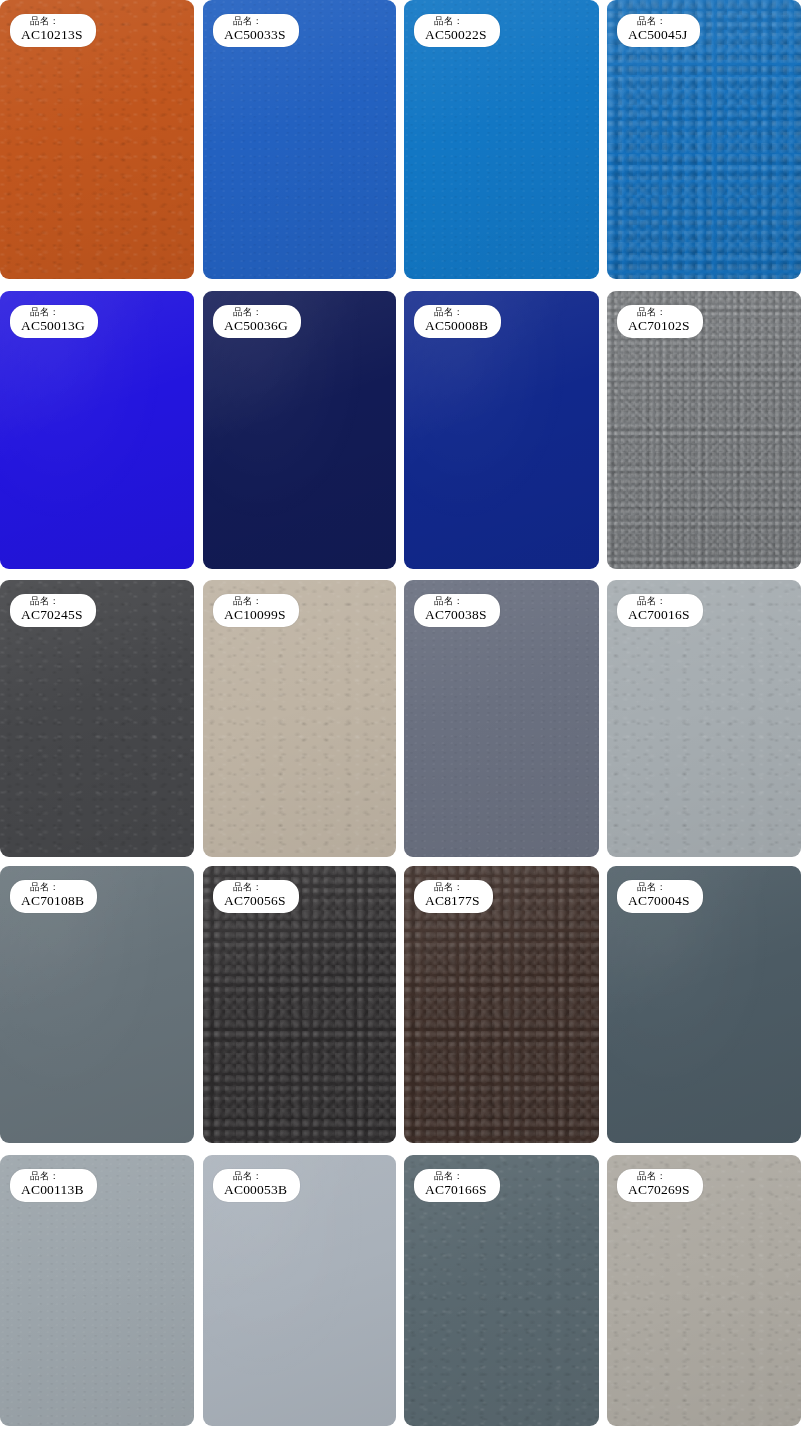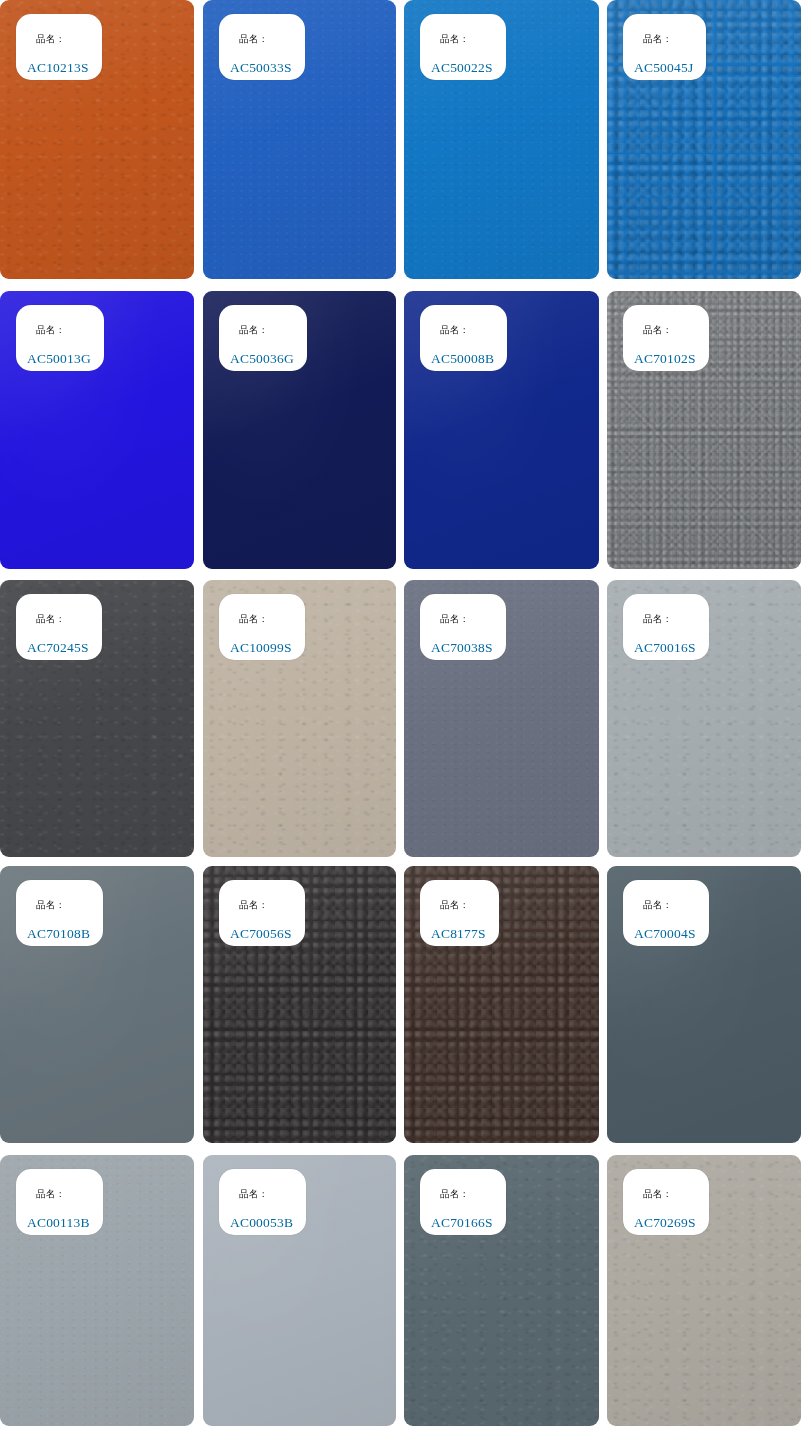--- a/index.html
+++ b/index.html
@@ -89,44 +89,44 @@
     position: absolute;
     inset: 0;
     pointer-events: none;
     background:
       linear-gradient(160deg, rgba(255,255,255,.07) 0%, rgba(255,255,255,0) 45%,
                       rgba(0,0,0,.05) 100%);
   }
 
   .label {
     position: absolute;
-    left: 16px;
+    left: 10px;
     top: 14px;
     background: #ffffff;
     border-radius: 15px;
-    padding: 21px 13px 5px 11px;
+    padding: 3px 13px 5px 11px;
     line-height: 1.05;
     box-shadow: 0 0 1px rgba(0,0,0,.25);
     white-space: nowrap;
   }
 
   .label .title {
     display: block;
     font-size: 9.5px;
     color: #111111;
     letter-spacing: .3px;
     padding-left: 9px;
   }
 
   .label .code {
     display: block;
     font-size: 13.5px;
-    color: #0369a1;
+    color: #000000;
     letter-spacing: .2px;
-    margin-top: 16px;
+    margin-top: 1px;
   }
 </style>
 </head>
 <body>
 
 <div id="swatch-grid">
     <div class="swatch tex-leather" style="left: 0px; top: 0px; width: 194px; height: 279px; background-color: rgb(193, 86, 30);">
       <div class="grain"></div>
       <div class="sheen"></div>
       <div class="label">

